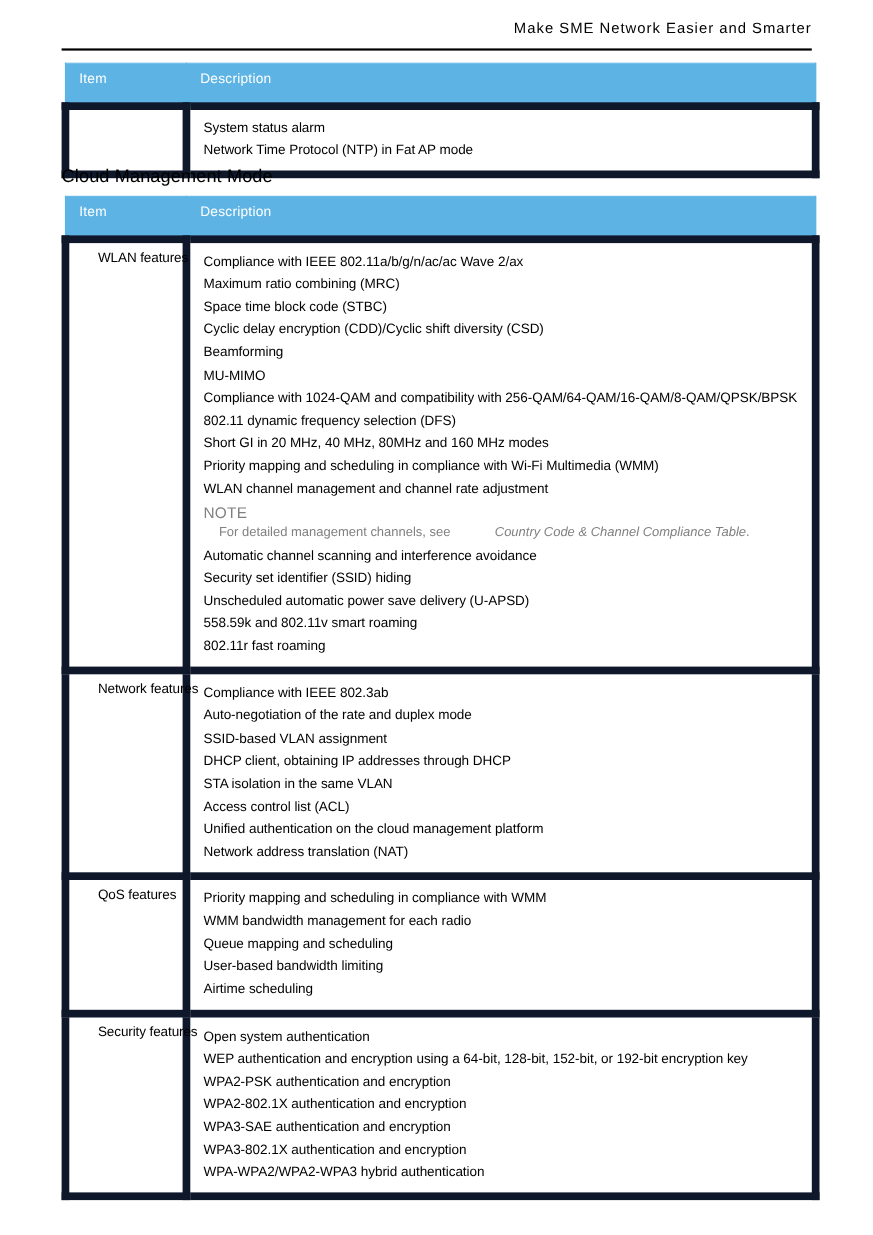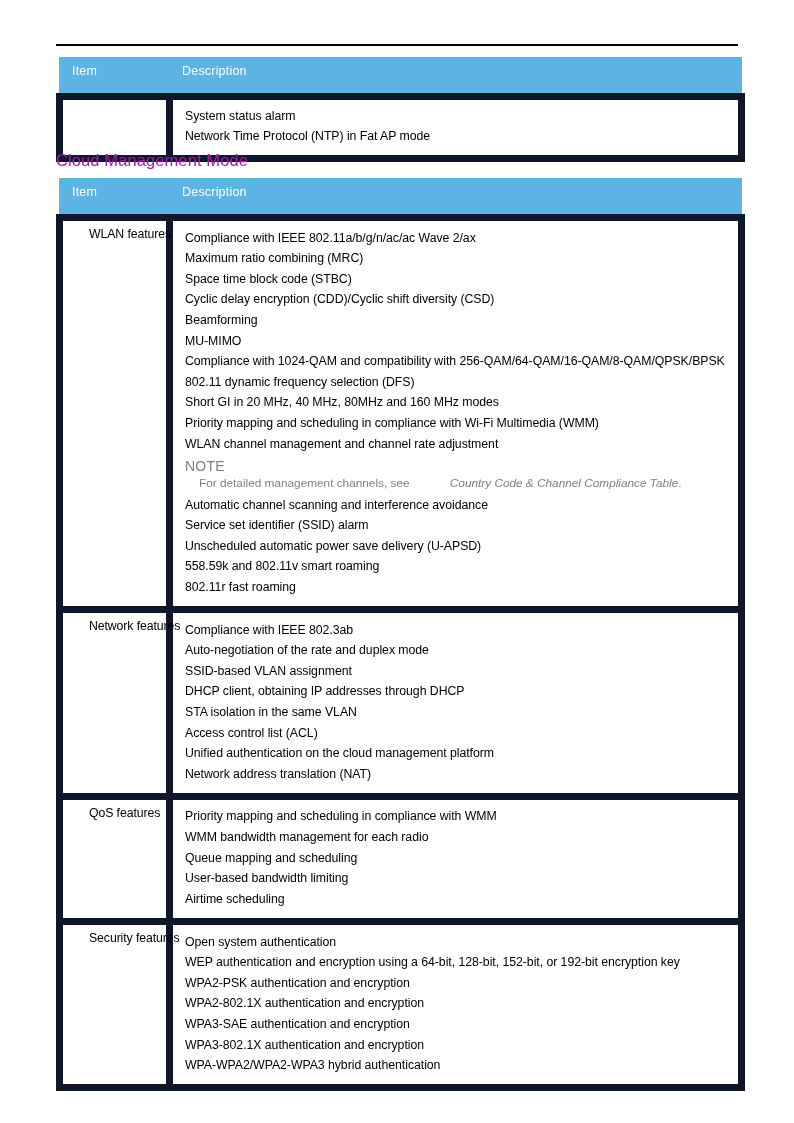--- a/index.html
+++ b/index.html
@@ -118,30 +118,31 @@
     font-style: italic;
     margin-left: 37px;
   }
 
   
   .section-heading {
     position: absolute;
     left: 56px;
     top: 151px;
     font-size: 16.5px;
-    color: #a21caf;
+    color: #000000;
     letter-spacing: 0.1px;
     white-space: nowrap;
   }
 </style>
 </head>
 <body>
 
 <div class="page">
 
+  <div class="running-header">Make SME Network Easier and Smarter</div>
 
   <div class="header-rule"></div>
 
   <table class="doc-table first">
     <colgroup>
       <col class="c-item">
       <col class="c-desc">
     </colgroup>
     <thead>
       <tr>
@@ -189,21 +190,21 @@
           <span class="line">Short GI in 20 MHz, 40 MHz, 80MHz and 160 MHz modes</span>
           <span class="line">Priority mapping and scheduling in compliance with Wi-Fi Multimedia (WMM)</span>
           <span class="line">WLAN channel management and channel rate adjustment</span>
 
           <span class="note-block">
             <span class="note-title">NOTE</span>
             <span class="note-body"><span>For detailed management channels, see </span><i>Country Code &amp; Channel Compliance Table</i><span>.</span></span>
           </span>
 
           <span class="line">Automatic channel scanning and interference avoidance</span>
-          <span class="line">Service set identifier (SSID) alarm</span>
+          <span class="line">Security set identifier (SSID) hiding</span>
           <span class="line">Unscheduled automatic power save delivery (U-APSD)</span>
           <span class="line">558.59k and 802.11v smart roaming</span>
           <span class="line">802.11r fast roaming</span>
         </td>
       </tr>
 
       <tr>
         <td class="item-cell">Network features</td>
         <td>
           <span class="line">Compliance with IEEE 802.3ab</span>

